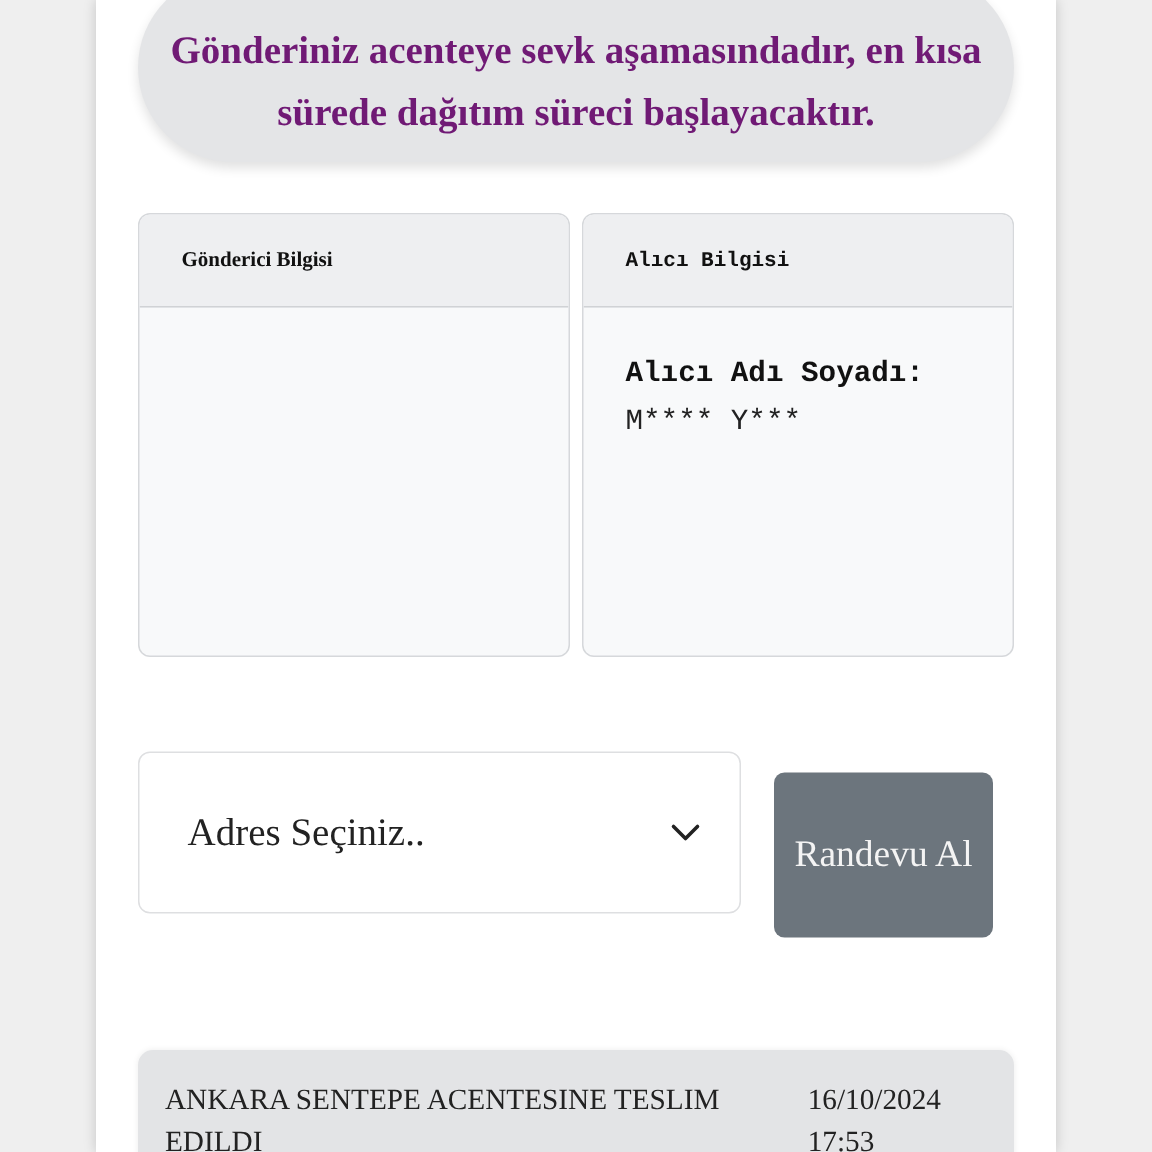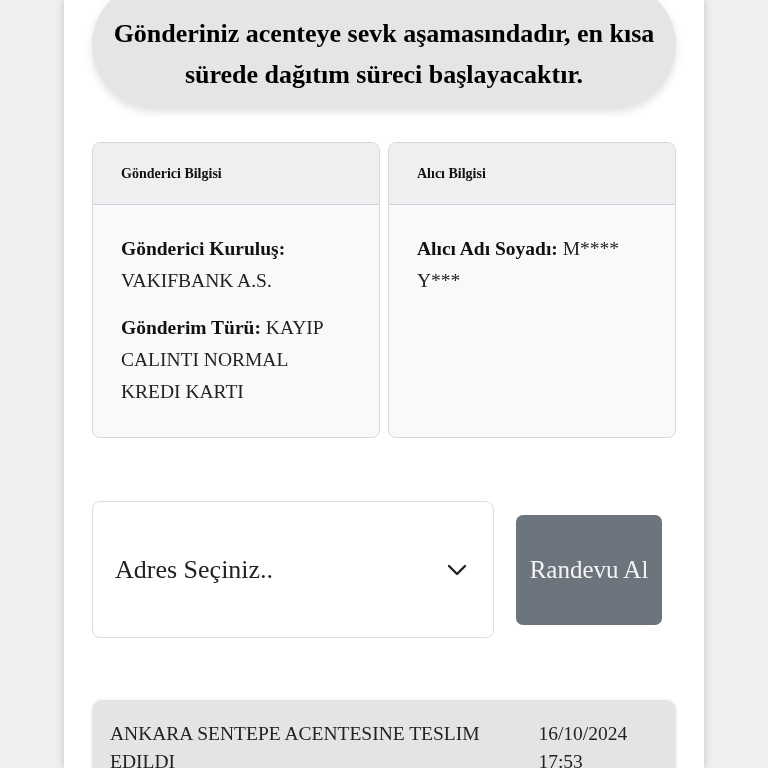--- a/index.html
+++ b/index.html
@@ -16,44 +16,44 @@
   }
   .status-bubble {
     position: absolute; left: 28px; top: -18px; width: 584px; height: 126px;
     background: #e4e5e7;
     border-radius: 63px;
     box-shadow: 0 4px 8px rgba(0,0,0,0.12);
     display: flex; align-items: center; justify-content: center;
     text-align: center; box-sizing: border-box; padding: 18px 20px 0 20px;
   }
   .status-text {
-    color: #000000; font-weight: bold; font-size: 26px; line-height: 41px;
+    color: #701a75; font-weight: bold; font-size: 26px; line-height: 41px;
   }
   .card {
     position: absolute; top: 142px; width: 288px; height: 296px;
     background: #f8f9fa;
     border: 1.5px solid #d6d8db; border-radius: 8px;
     box-sizing: border-box; overflow: hidden;
   }
   .card.sender { left: 28px; }
-  .card.receiver { left: 324px; }
+  .card.receiver { left: 324px; font-family: Liberation Mono, monospace; }
   .card-header {
     height: 62px; background: #eeeff1;
     border-bottom: 1.5px solid #d0d2d5;
     display: flex; align-items: center; padding-left: 28px;
     font-weight: bold; font-size: 14px; color: #111;
     box-sizing: border-box;
   }
   .card-body { padding: 28px 28px 0 28px; font-size: 19.5px; line-height: 32px; color: #222; }
   .field { margin-bottom: 15px; }
   .field .lbl { font-weight: bold; color: #111; }
   .select-box {
-    position: absolute; left: 28px; top: 501px; width: 402px; height: 137px;
+    position: absolute; left: 28px; top: 501px; width: 402px; height: 108px;
     border: 1.5px solid #dedfe1; border-radius: 8px; box-sizing: border-box;
-    background: #fff; display: flex; align-items: center; padding-left: 22px;
+    background: #fff; display: flex; align-items: center; padding-left: 32px;
     font-size: 26px; color: #222; cursor: pointer; text-align: center;
   }
   .chev {
     position: absolute; right: 26px; top: 50%; width: 20px; height: 14px; margin-top: -7px;
   }
   .btn-appt {
     position: absolute; left: 452px; top: 515px; width: 146px; height: 110px;
     background: #6c757d; color: #f4f4f4; border-radius: 7px;
     font-size: 25px; line-height: 42px; text-align: center;
     display: flex; align-items: center; justify-content: center; cursor: pointer;
@@ -72,30 +72,20 @@
 <body>
 
 <div class="panel">
 
   <div class="status-bubble">
     <div class="status-text">Gönderiniz acenteye sevk aşamasındadır, en kısa sürede dağıtım süreci başlayacaktır.</div>
   </div>
 
   <div class="card sender">
     <div class="card-header">Gönderici Bilgisi</div>
-    <div class="card-body">
-      <div class="field">
-        <span class="lbl">Gönderici Kuruluş:</span><br>
-        <span>VAKIFBANK A.S.</span>
-      </div>
-      <div class="field">
-        <span class="lbl">Gönderim Türü:</span>
-        <span>KAYIP CALINTI NORMAL KREDI KARTI</span>
-      </div>
-    </div>
   </div>
 
   <div class="card receiver">
     <div class="card-header">Alıcı Bilgisi</div>
     <div class="card-body">
       <div class="field">
         <span class="lbl">Alıcı Adı Soyadı:</span>
         <span>M**** Y***</span>
       </div>
     </div>

